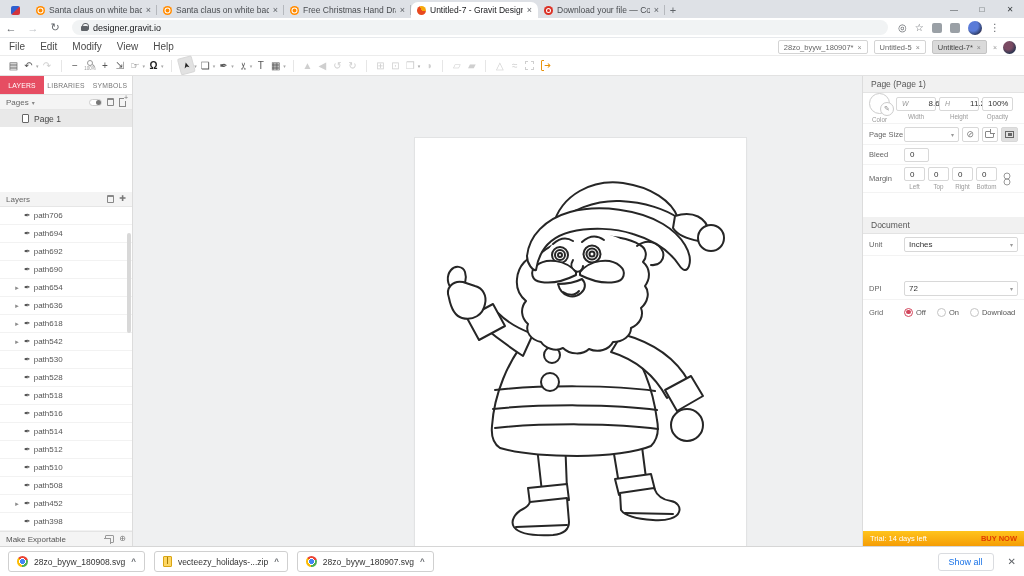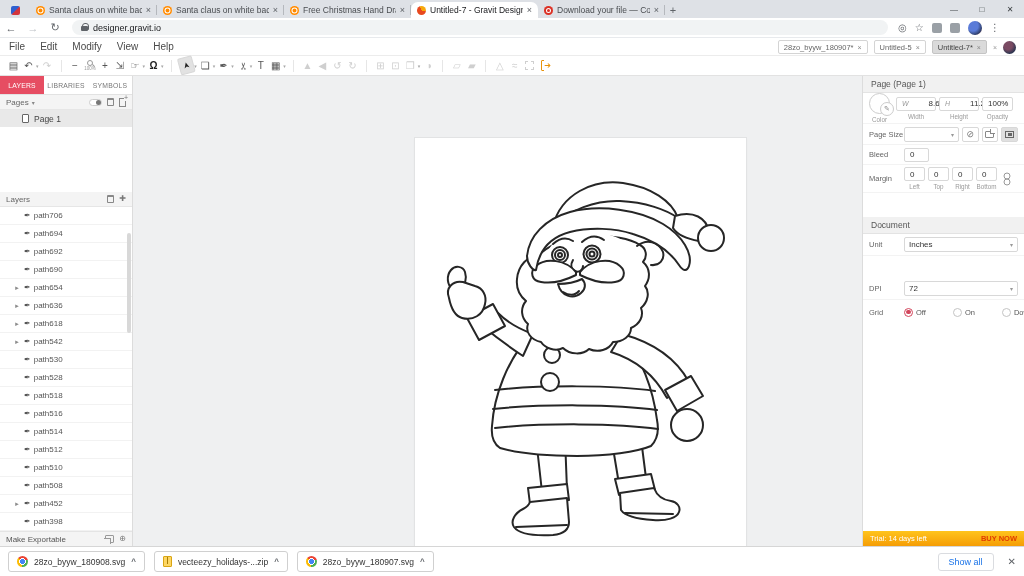--- a/index.html
+++ b/index.html
@@ -122,21 +122,21 @@
          justify-content:center;font-size:9px;color:#777;background:#fff;margin-left:3px}
   .sqbtn.on{background:#e0e0e0}
   .i-orient{width:9px;height:7px;border:1px solid #888;border-radius:1px;position:relative}
   .i-orient::after{content:"";position:absolute;right:-2px;top:-3px;width:4px;height:4px;background:#fff;border-left:1px solid #888;border-bottom:1px solid #888}
   .i-fillsq{width:9px;height:7px;border:1px solid #666;display:flex;align-items:center;justify-content:center}
   .i-fillsq::after{content:"";width:4px;height:3px;background:#666}
   .radio{width:9px;height:9px;border-radius:50%;border:1px solid #c4c4c4;display:inline-flex;
          align-items:center;justify-content:center;flex:none}
   .radio.on{border-color:#d2465c}
   .radio.on::after{content:"";width:4.5px;height:4.5px;border-radius:50%;background:#d2465c}
-  .ropt{display:flex;align-items:center;gap:3px;font-size:7.5px;color:#555;margin-right:27px}
+  .ropt{display:flex;align-items:center;gap:3px;font-size:7.5px;color:#555;margin-right:11px}
   #trialbar{position:absolute;left:0;right:0;top:455px;height:15px;
             background:linear-gradient(180deg,#ffc41d,#f59d05);display:flex;align-items:center;
             padding:0 7px;font-size:7.5px;color:#fff}
   #buynow{margin-left:auto;color:#e03c00;font-weight:bold;font-size:7.5px}
   
   #downloads{position:absolute;left:0;top:546px;width:1024px;height:30px;background:#fff;border-top:1px solid #d6d6d6;
              display:flex;align-items:center;padding:0 8px;gap:9px}
   .dlchip{height:21px;border:1px solid #d0d0d0;border-radius:3px;display:flex;align-items:center;
           gap:6px;padding:0 8px;font-size:8.5px;color:#333;background:#fff}
   .dlcaret{color:#5f6368;font-size:8px;font-weight:bold}

